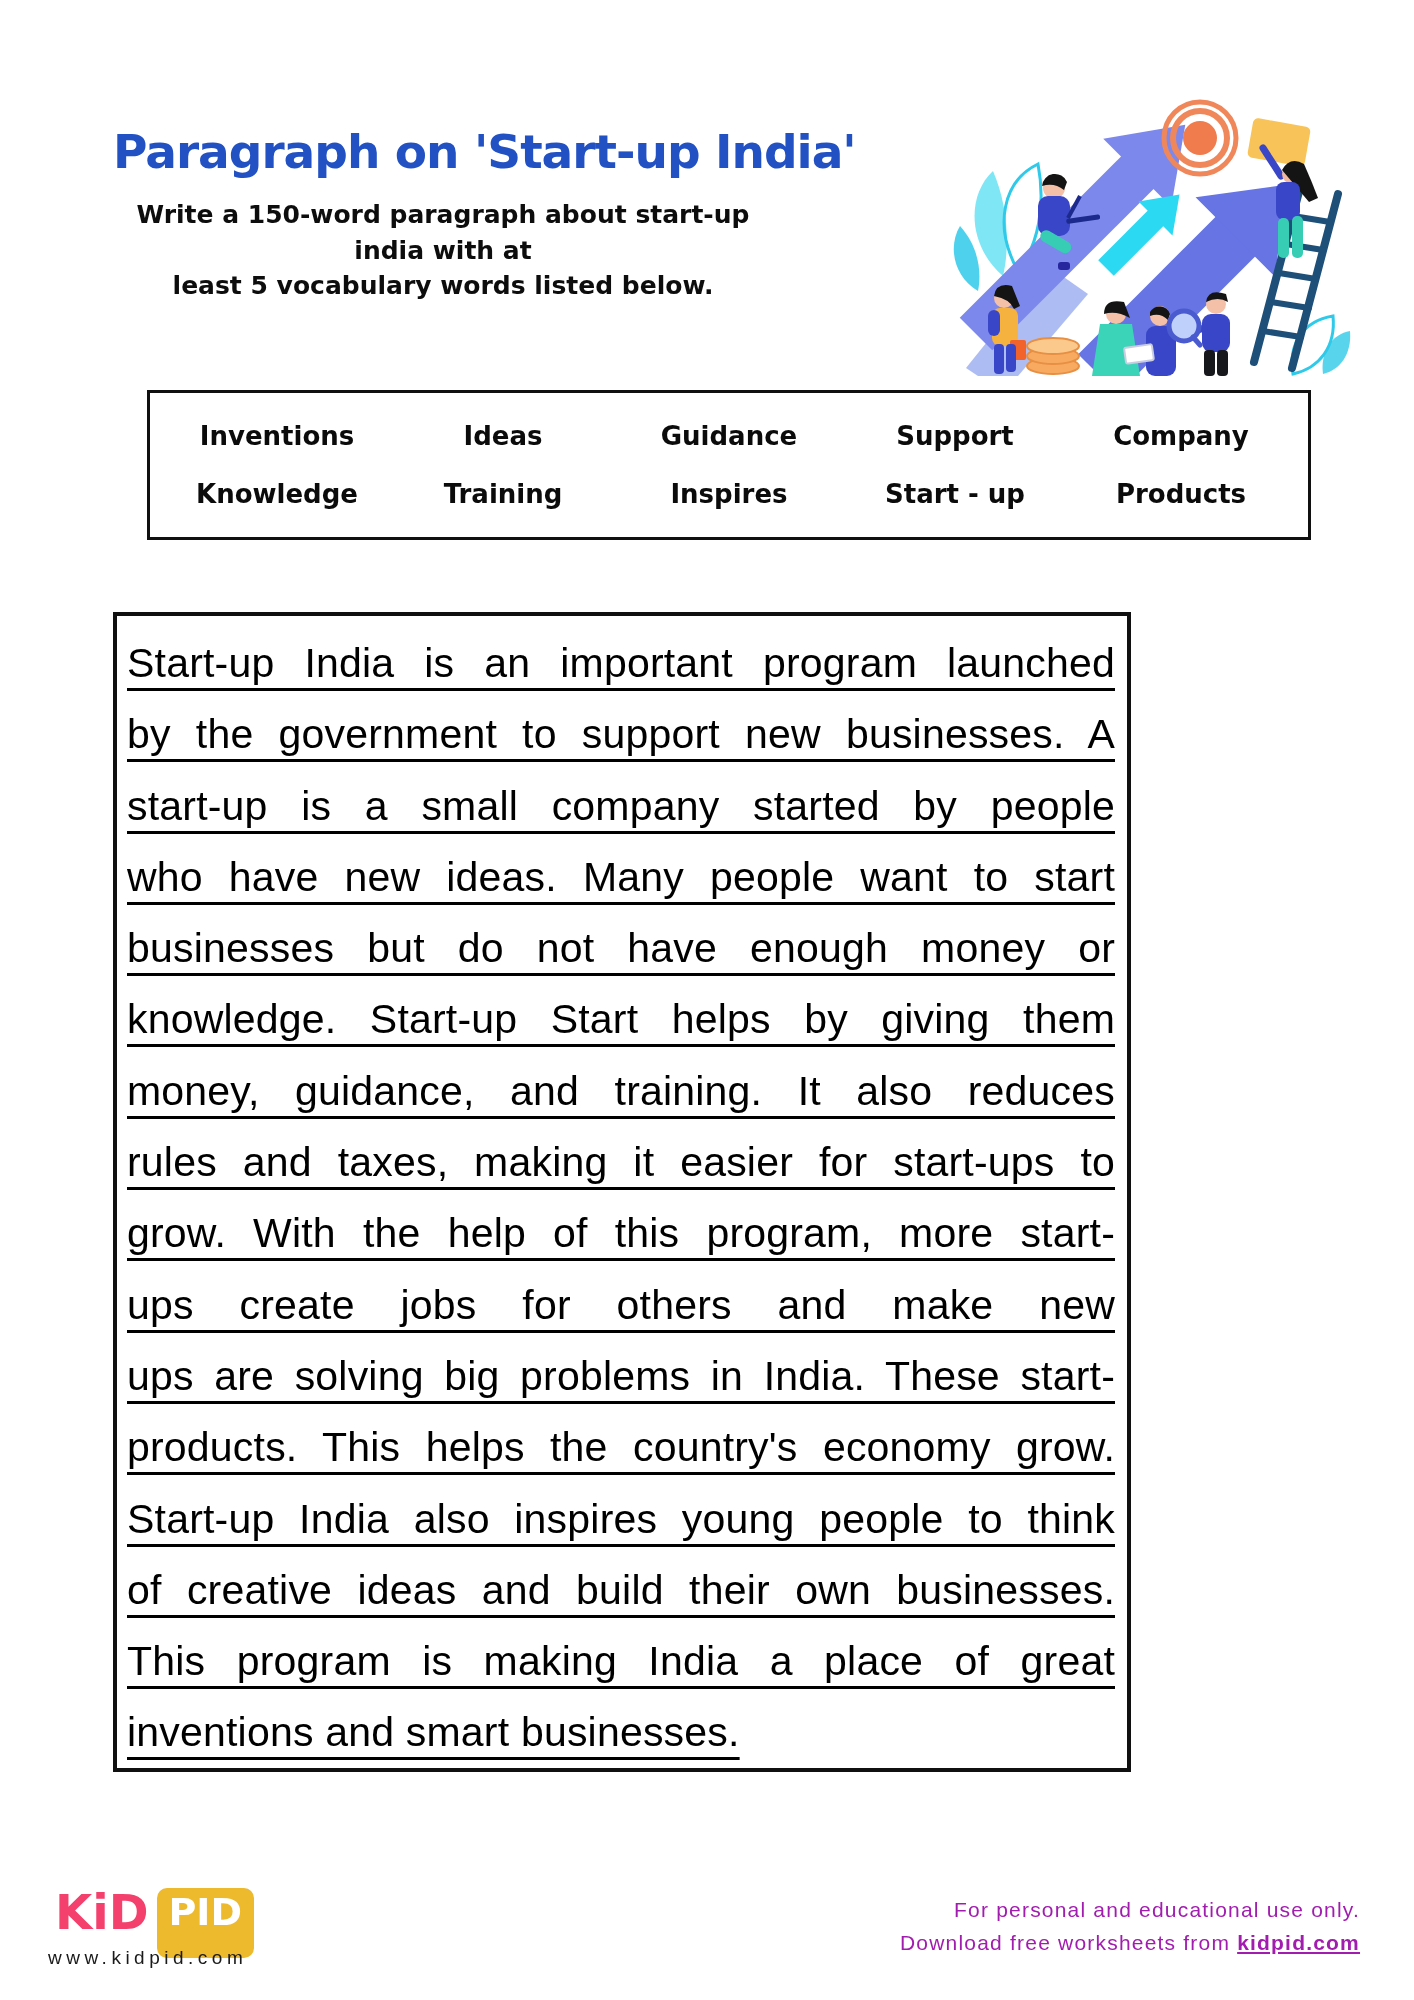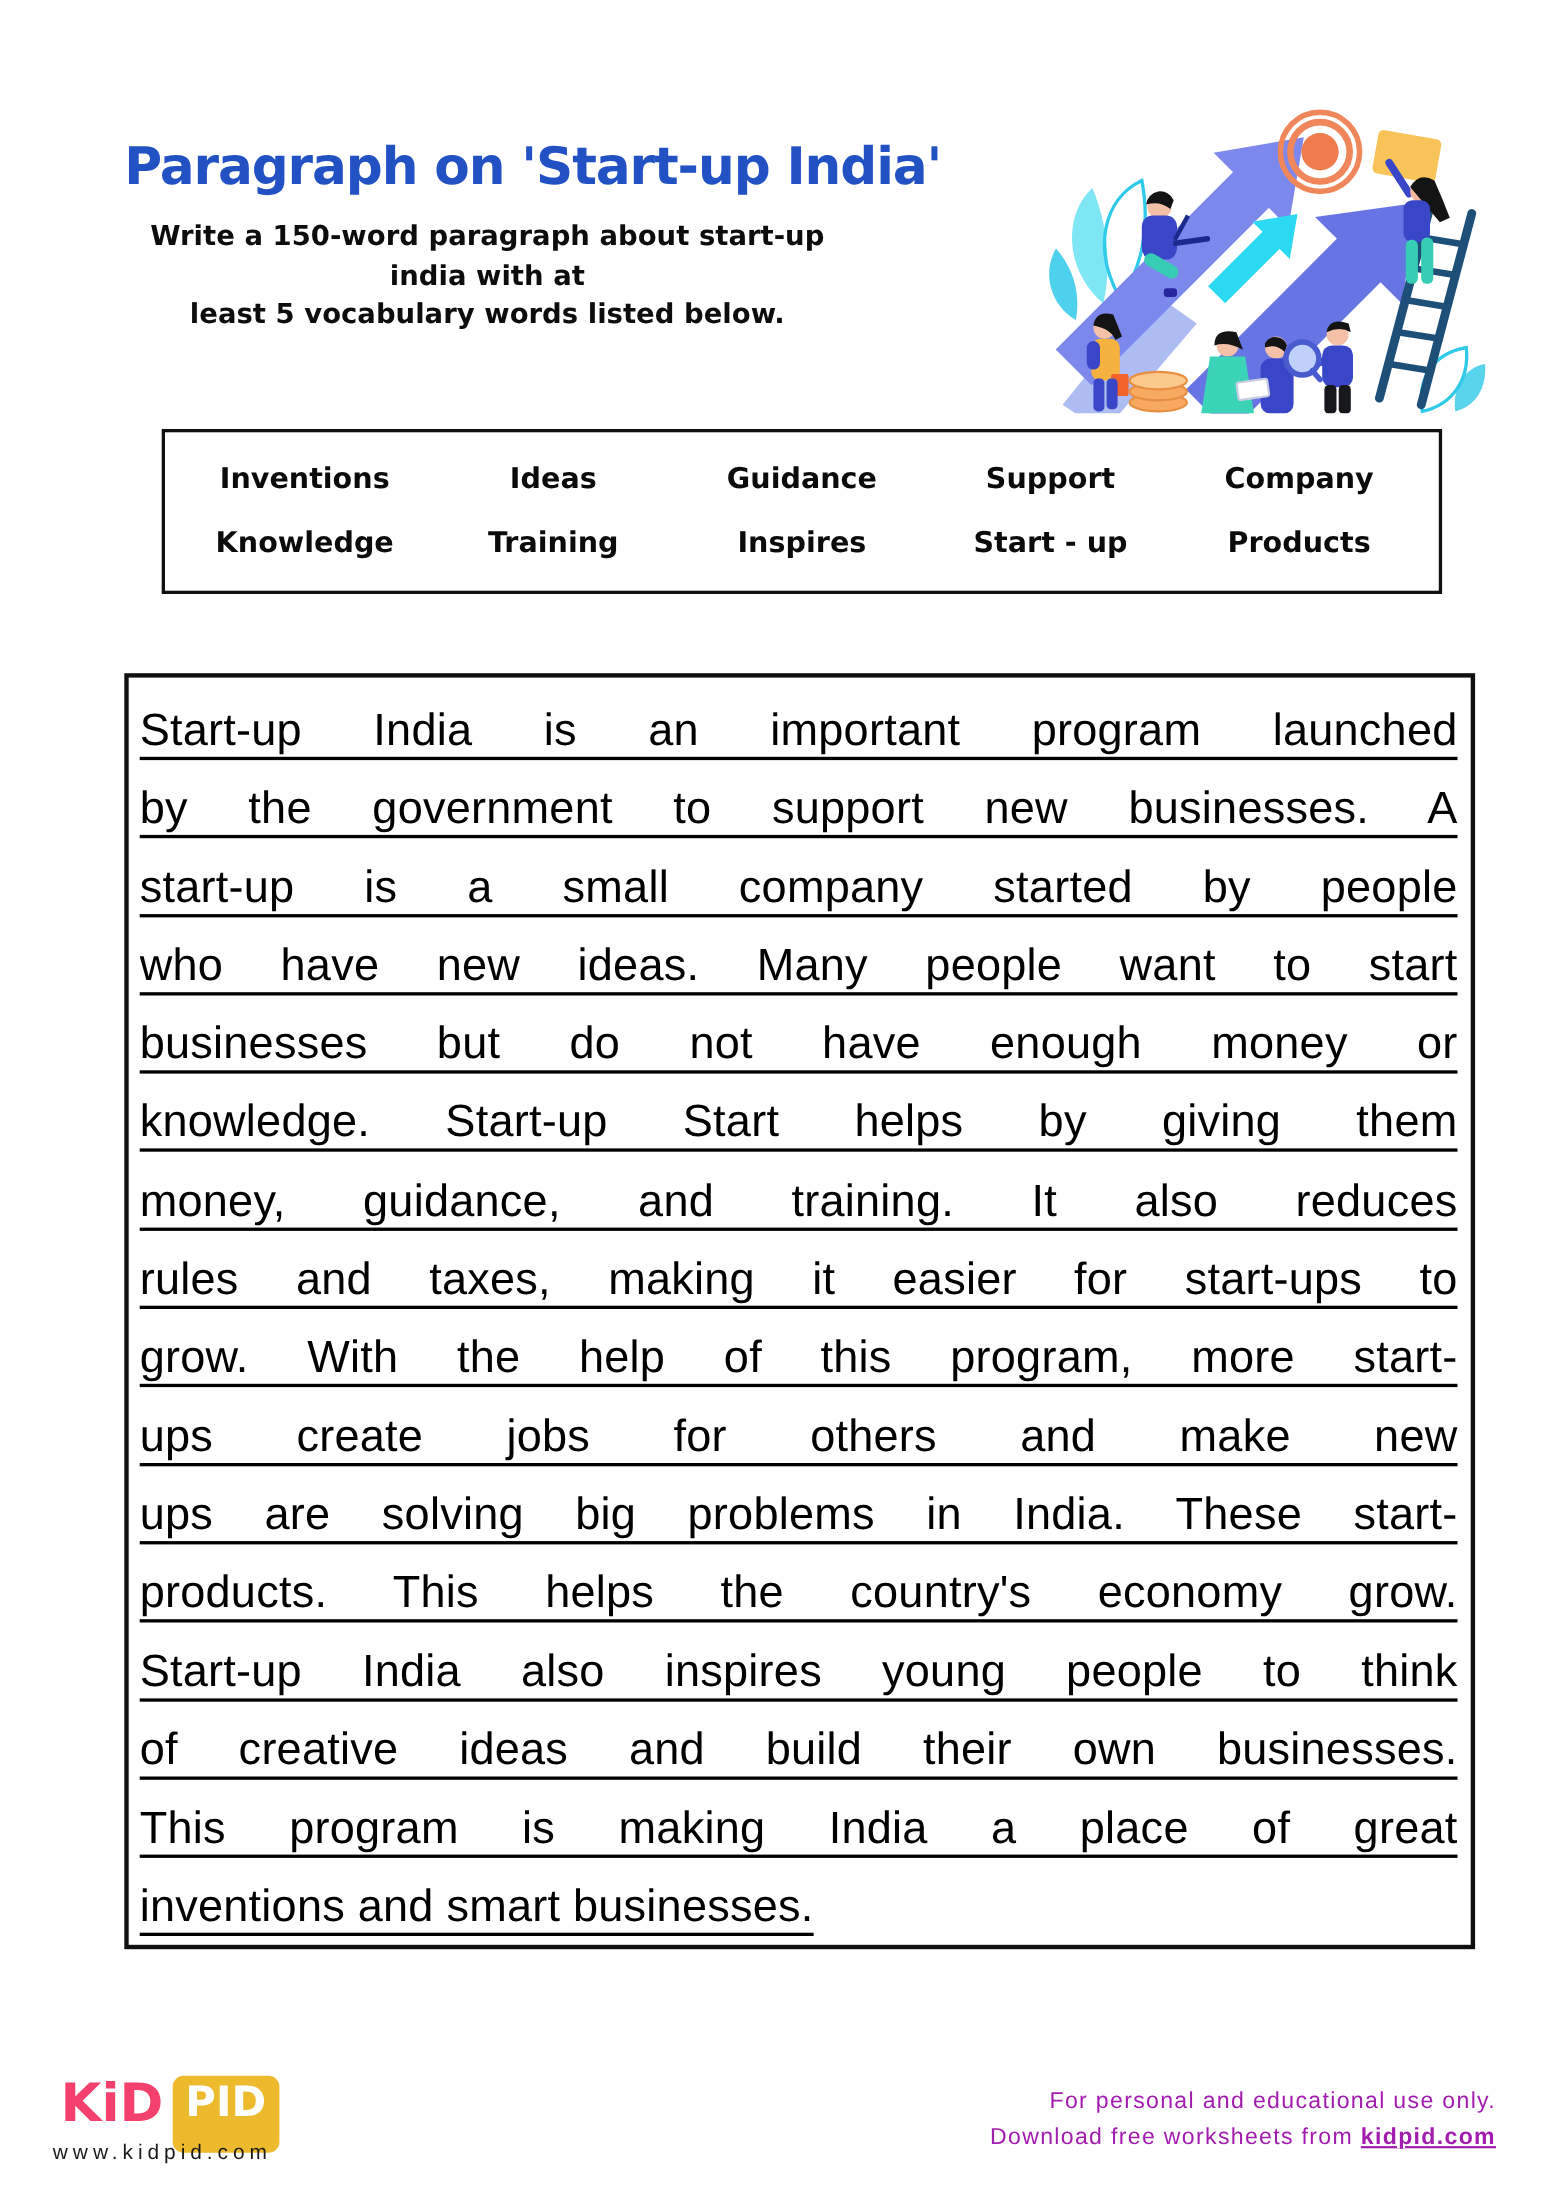--- a/index.html
+++ b/index.html
@@ -26,21 +26,21 @@
     border:3px solid #101010;box-sizing:border-box;
     display:grid;grid-template-columns:repeat(5,1fr);
     align-content:center;row-gap:28px;padding:6px 14px;margin-left:34px;
   }
   .vocab-word{
     text-align:center;font-family:"DejaVu Sans",sans-serif;
     font-weight:bold;font-size:26px;color:#0b0b0b;white-space:nowrap;
   }
   
   .para-box{
-    position:absolute;left:113px;top:612px;width:1228px;height:1160px;
+    position:absolute;left:113px;top:612px;width:1018px;height:1160px;
     border:4px solid #101010;box-sizing:border-box;
     padding:12px 12px 0 10px;
   }
   .para-line{
     font-family:"Liberation Sans",sans-serif;font-weight:300;
     font-size:41px;line-height:71.3px;color:#000;
     text-align:justify;text-align-last:justify;
     text-decoration:underline;text-decoration-thickness:2.5px;
     text-underline-offset:11px;text-decoration-skip-ink:none;
     white-space:nowrap;letter-spacing:0.2px;

